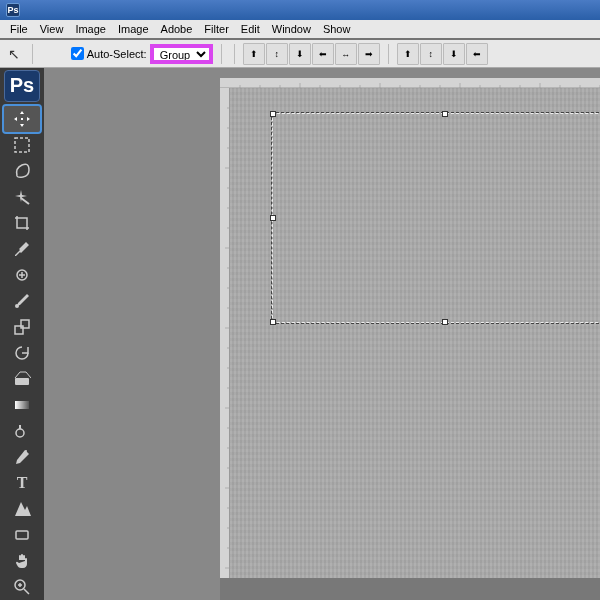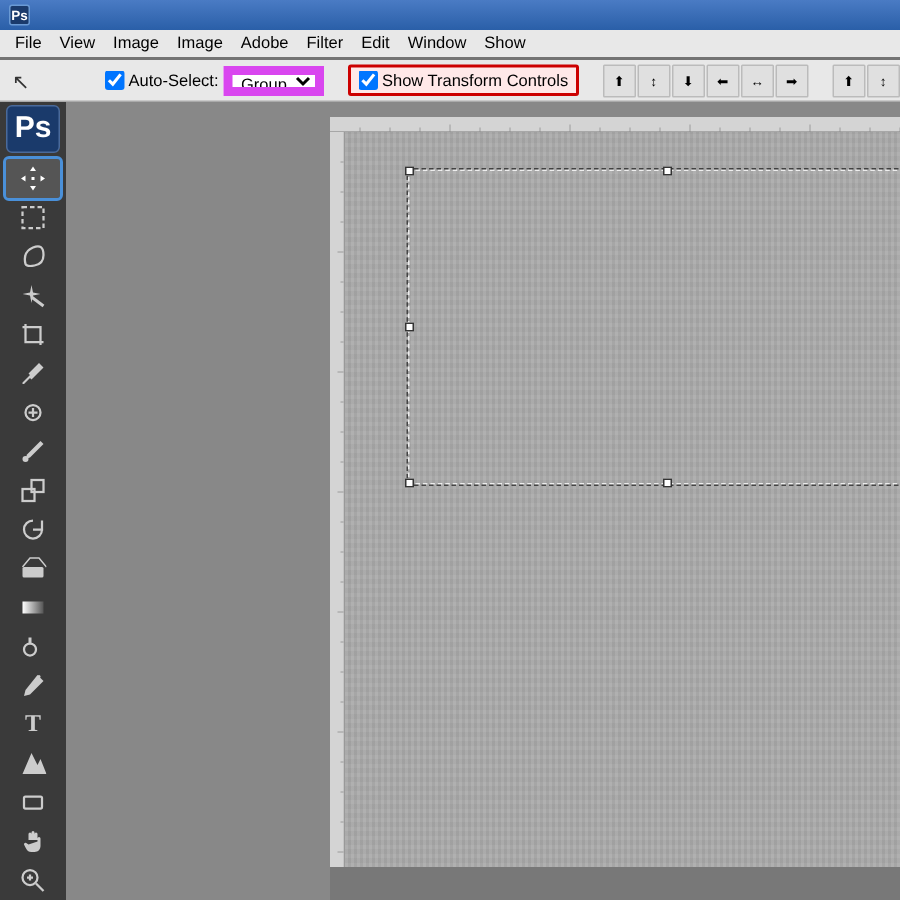--- a/index.html
+++ b/index.html
@@ -70,21 +70,21 @@
       display: flex;
       align-items: center;
       gap: 3px;
       padding-left: 30px;
     }
     .auto-select-group input[type=checkbox] { margin: 0; }
     .auto-select-group label { font-size: 11px; white-space: nowrap; }
     .dropdown-select {
       font-size: 11px;
       height: 20px;
-      border: 6px solid #d946ef;
+      border: 4px solid #d946ef;
       background: white;
       padding: 0 2px;
     }
     .show-transform-box {
       display: flex;
       align-items: center;
       gap: 3px;
       border: 2px solid #cc0000;
       background: #ffe8e8;
       padding: 2px 5px;
@@ -268,24 +268,20 @@
   <div class="options-divider"></div>
   <div class="auto-select-group">
     <input type="checkbox" id="autoselect" checked="" style="">
     <label for="autoselect">Auto-Select:</label>
     <select class="dropdown-select">
       <option>Group</option>
       <option>Layer</option>
     </select>
   </div>
   <div class="options-divider"></div>
-  <div class="show-transform-box">
-    <input type="checkbox" id="showtransform" checked="" style="">
-    <label for="showtransform">Show Transform Controls</label>
-  </div>
   <div class="options-divider"></div>
 
   <div class="icon-btn-group">
     <div class="icon-btn">⬆</div>
     <div class="icon-btn">↕</div>
     <div class="icon-btn">⬇</div>
     <div class="icon-btn">⬅</div>
     <div class="icon-btn">↔</div>
     <div class="icon-btn">➡</div>
   </div>

